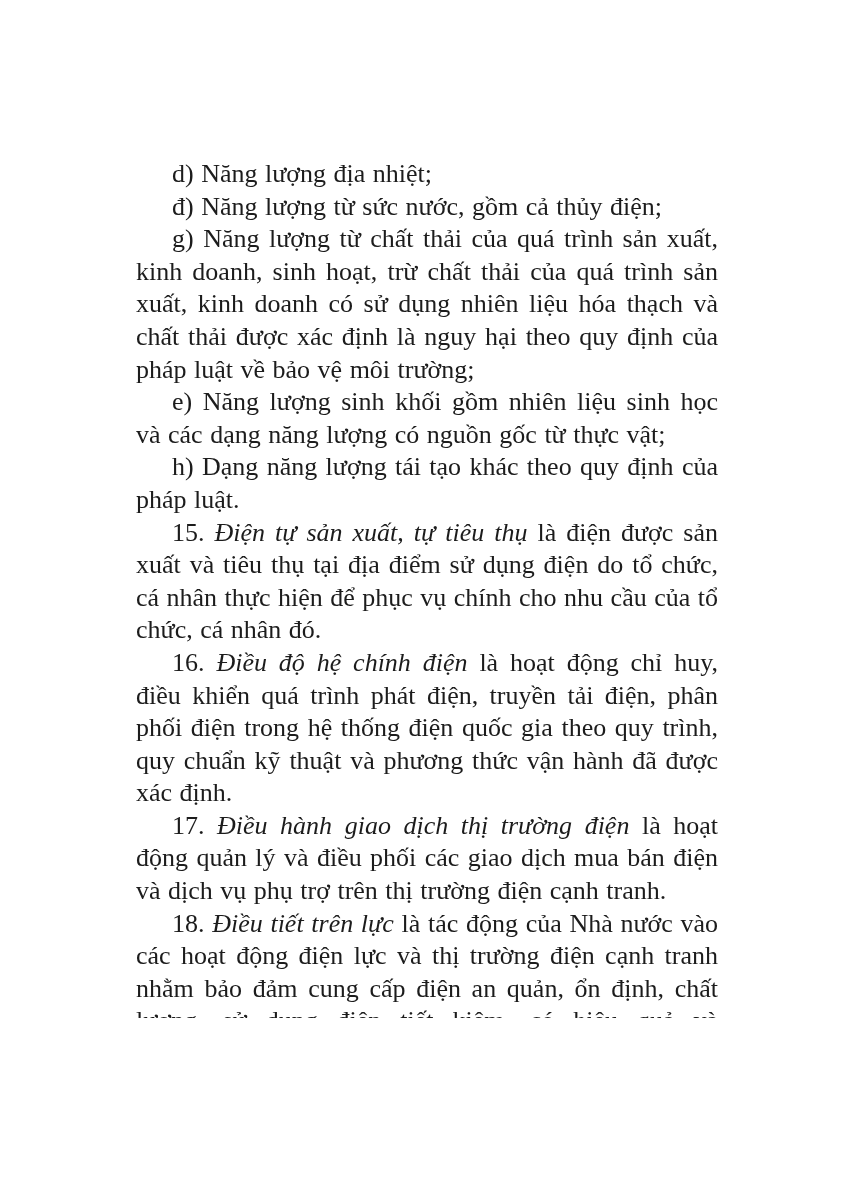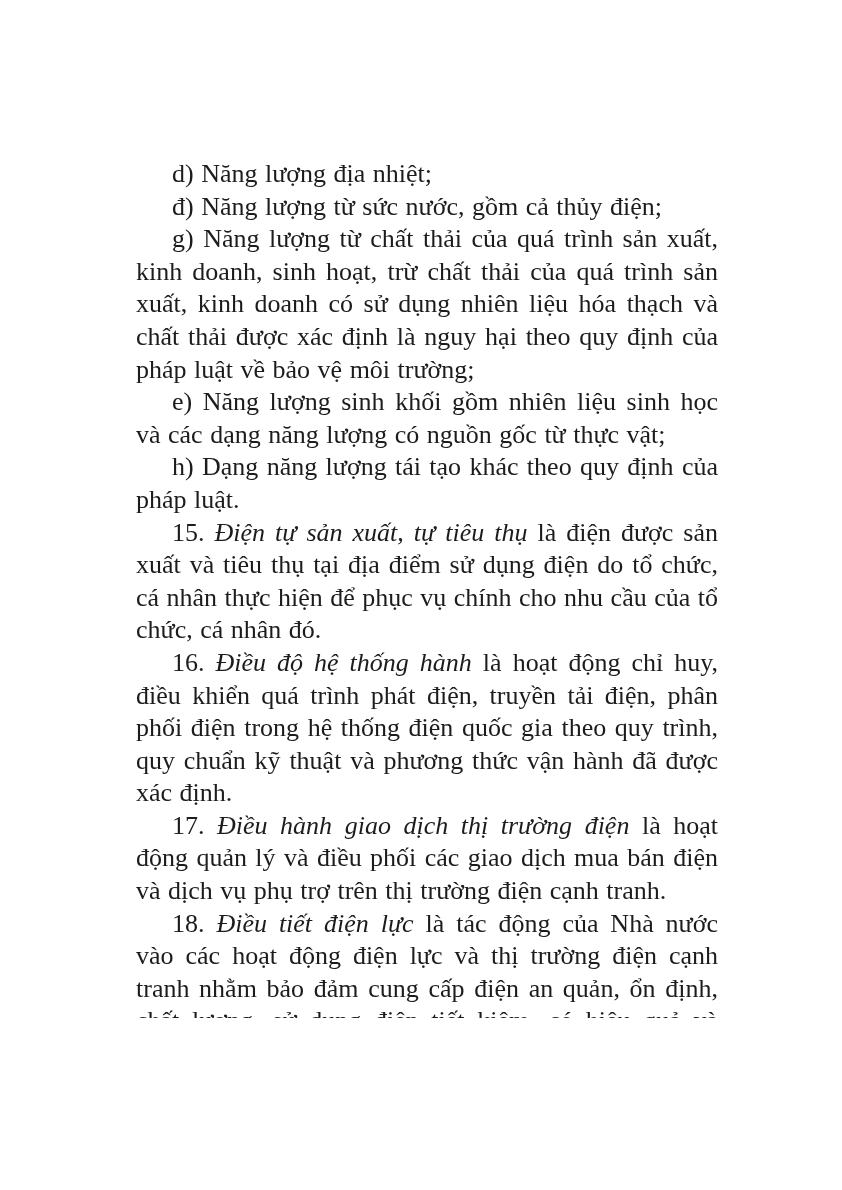--- a/index.html
+++ b/index.html
@@ -40,18 +40,18 @@
 <body>
 
 <div class="page">
   <div class="text-block">
       <p class="para"><span>d) Năng lượng địa nhiệt;</span></p>
       <p class="para"><span>đ) Năng lượng từ sức nước, gồm cả thủy điện;</span></p>
       <p class="para"><span>g) Năng lượng từ chất thải của quá trình sản xuất, kinh doanh, sinh hoạt, trừ chất thải của quá trình sản xuất, kinh doanh có sử dụng nhiên liệu hóa thạch và chất thải được xác định là nguy hại theo quy định của pháp luật về bảo vệ môi trường;</span></p>
       <p class="para"><span>e) Năng lượng sinh khối gồm nhiên liệu sinh học và các dạng năng lượng có nguồn gốc từ thực vật;</span></p>
       <p class="para"><span>h) Dạng năng lượng tái tạo khác theo quy định của pháp luật.</span></p>
       <p class="para"><span>15. </span><span class="italic">Điện tự sản xuất, tự tiêu thụ</span><span> là điện được sản xuất và tiêu thụ tại địa điểm sử dụng điện do tổ chức, cá nhân thực hiện để phục vụ chính cho nhu cầu của tổ chức, cá nhân đó.</span></p>
-      <p class="para"><span>16. </span><span class="italic">Điều độ hệ thống hành</span><span> là hoạt động chỉ huy, điều khiển quá trình phát điện, truyền tải điện, phân phối điện trong hệ thống điện quốc gia theo quy trình, quy chuẩn kỹ thuật và phương thức vận hành đã được xác định.</span></p>
+      <p class="para"><span>16. </span><span class="italic">Điều độ hệ chính điện</span><span> là hoạt động chỉ huy, điều khiển quá trình phát điện, truyền tải điện, phân phối điện trong hệ thống điện quốc gia theo quy trình, quy chuẩn kỹ thuật và phương thức vận hành đã được xác định.</span></p>
       <p class="para"><span>17. </span><span class="italic">Điều hành giao dịch thị trường điện</span><span> là hoạt động quản lý và điều phối các giao dịch mua bán điện và dịch vụ phụ trợ trên thị trường điện cạnh tranh.</span></p>
-      <p class="para continued"><span>18. </span><span class="italic">Điều tiết điện lực</span><span> là tác động của Nhà nước vào các hoạt động điện lực và thị trường điện cạnh tranh nhằm bảo đảm cung cấp điện an quản, ổn định, chất lượng, sử dụng điện tiết kiệm, có hiệu quả và</span></p>
+      <p class="para continued"><span>18. </span><span class="italic">Điều tiết trên lực</span><span> là tác động của Nhà nước vào các hoạt động điện lực và thị trường điện cạnh tranh nhằm bảo đảm cung cấp điện an quản, ổn định, chất lượng, sử dụng điện tiết kiệm, có hiệu quả và</span></p>
     </div>
   <div class="page-number">12</div>
 </div>
 
 </body></html>

